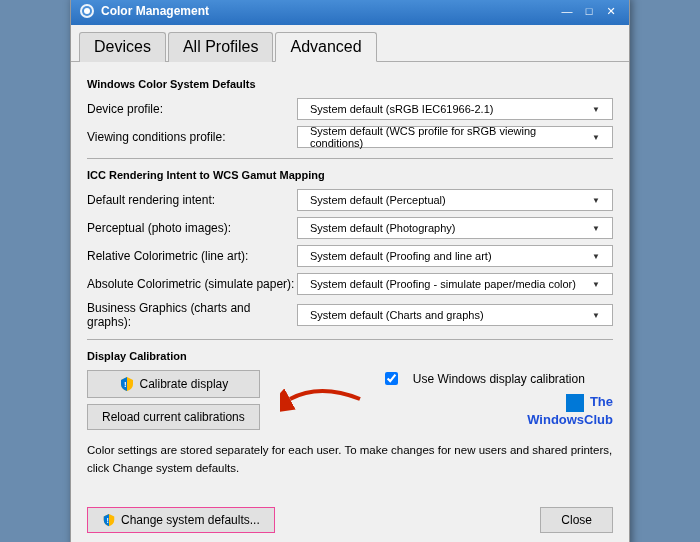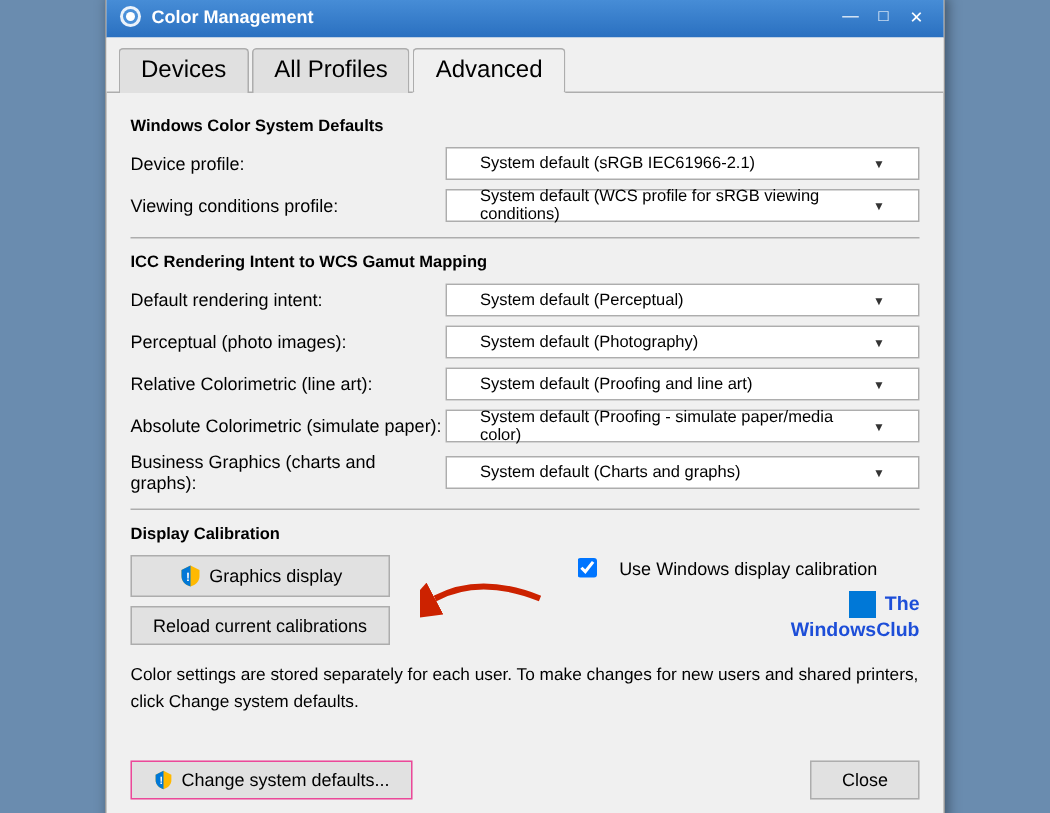--- a/index.html
+++ b/index.html
@@ -96,21 +96,21 @@
     .form-label {
       width: 210px;
       font-size: 12px;
       flex-shrink: 0;
     }
     .form-select {
       flex: 1;
       height: 22px;
       background: white;
       border: 1px solid #adadad;
-      padding: 2px 22px;
+      padding: 2px 12px;
       font-size: 11px;
       display: flex;
       align-items: center;
       justify-content: space-between;
       cursor: pointer;
     }
     .form-select .arrow {
       font-size: 8px;
       color: #333;
     }
@@ -290,21 +290,21 @@
     <div class="calibration-section">
       <div class="calibration-title">Display Calibration</div>
       <div class="calibration-row">
         <div class="calibration-buttons">
           <button class="btn">
             <svg class="btn-icon" viewBox="0 0 16 16">
               <path d="M8 1L2 4v4c0 3.5 2.5 6 6 7 3.5-1 6-3.5 6-7V4z" fill="#ffb900"></path>
               <path d="M8 1L2 4v4c0 3.5 2.5 6 6 7V1z" fill="#0078d7"></path>
               <text x="5" y="11" font-size="8" fill="white" font-weight="bold">!</text>
             </svg>
-            <span>Graphics display</span>
+            <span>Calibrate display</span>
           </button>
           <button class="btn">
             <span>Reload current calibrations</span>
           </button>
         </div>
 
         <div>
           <svg width="85" height="42" viewBox="0 0 85 42">
             <defs>
               <marker id="arrowhead" markerWidth="8" markerHeight="6" refX="0" refY="3" orient="auto">

